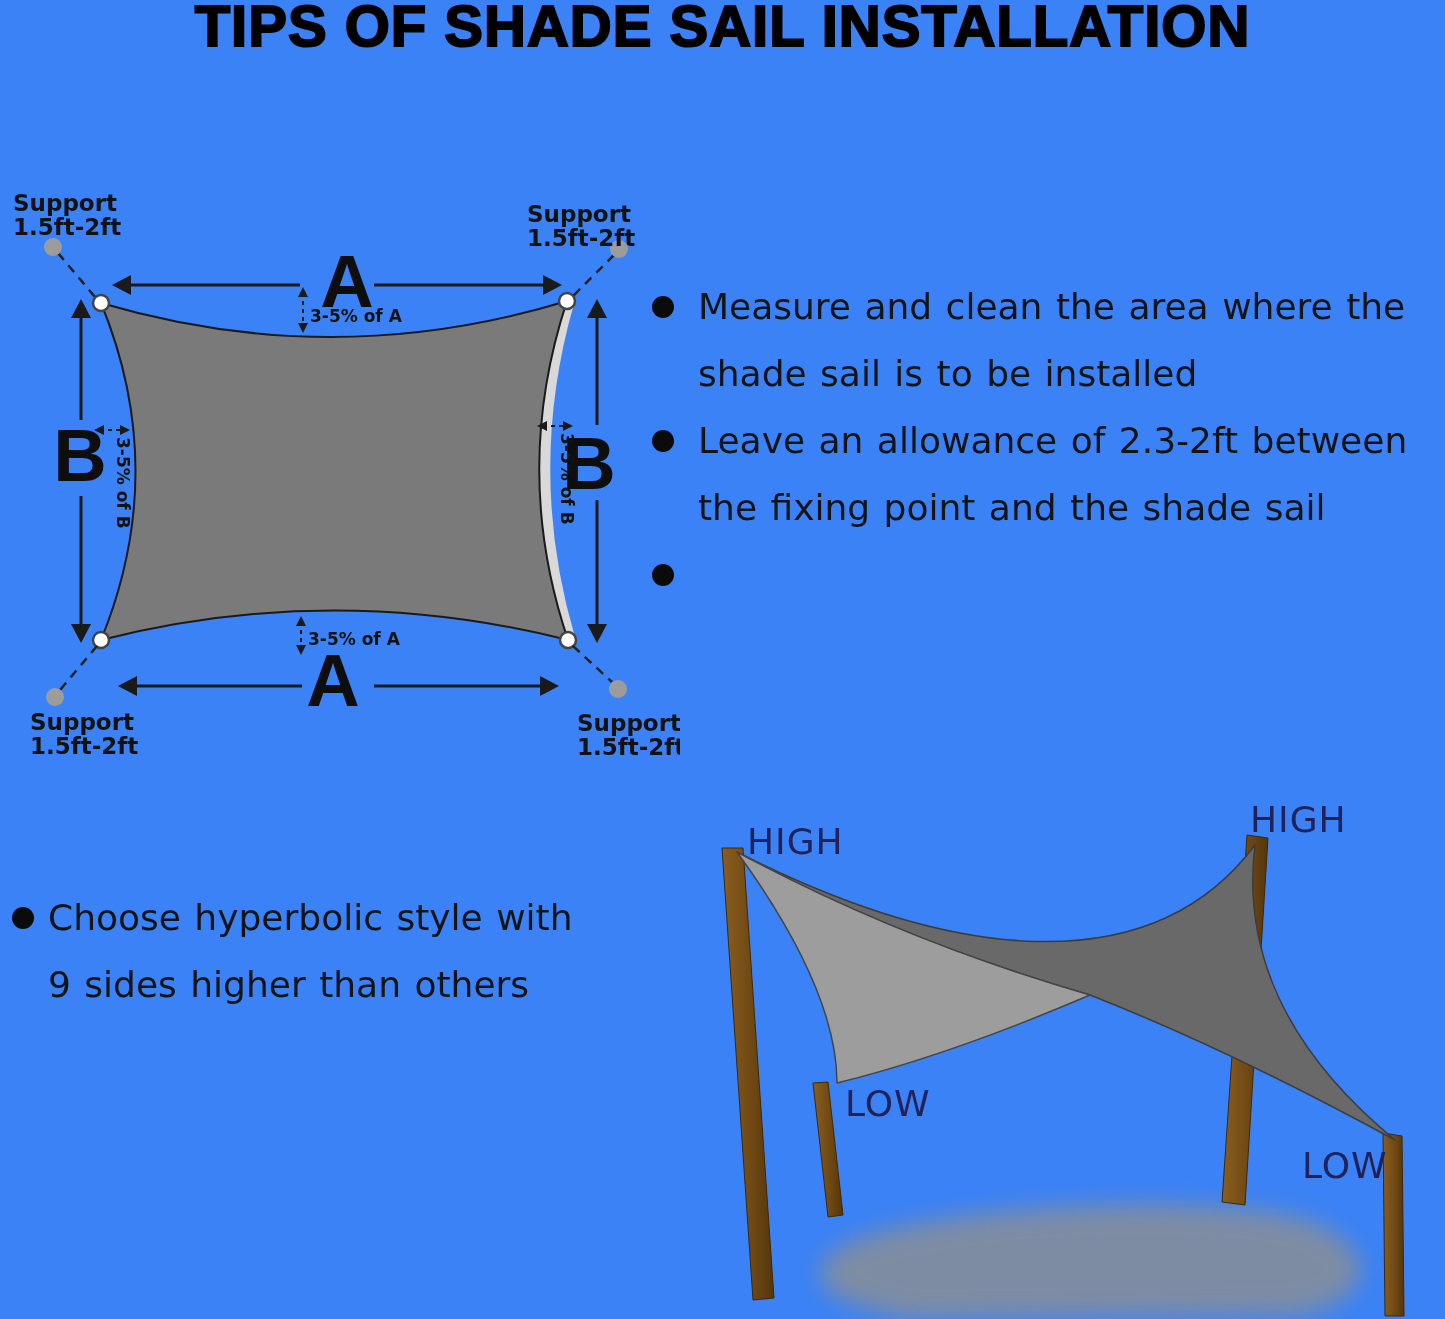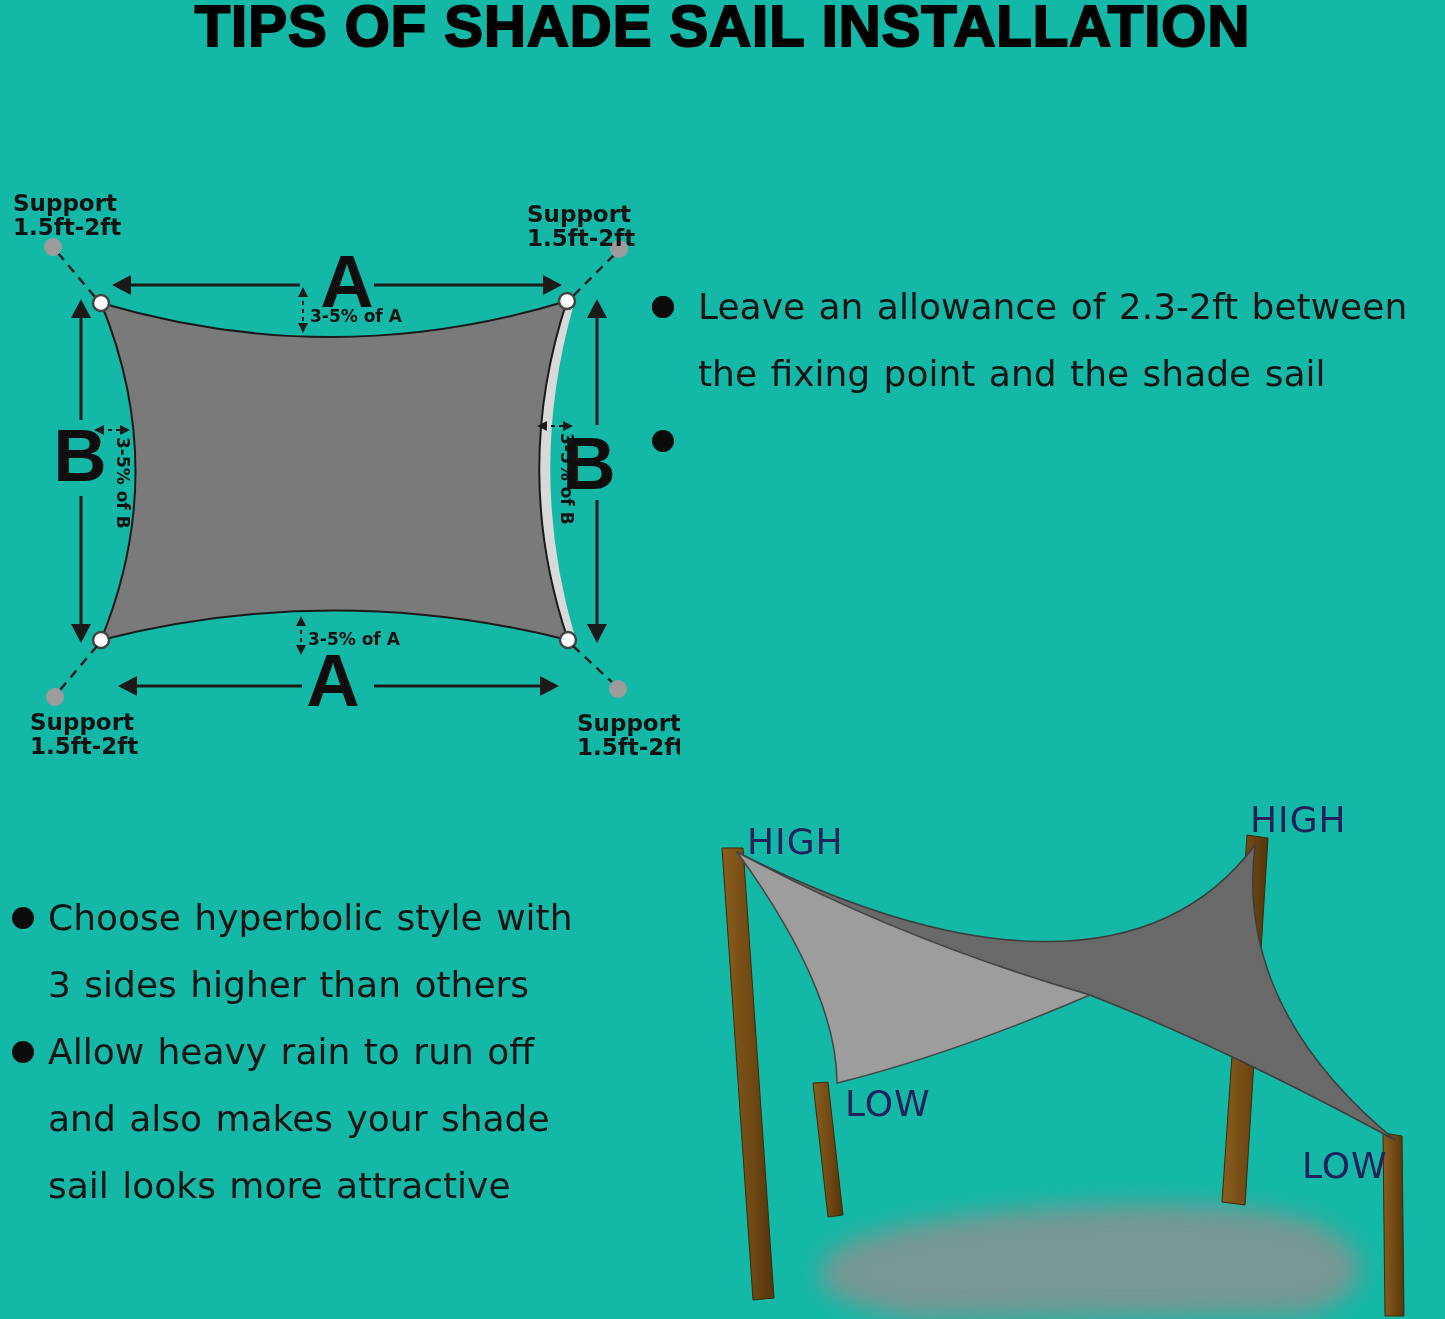--- a/index.html
+++ b/index.html
@@ -1,16 +1,16 @@
 <!DOCTYPE html>
 <html><head>
 <meta charset="utf-8">
 <style>
   html,body{margin:0;padding:0;background:#fff;}
-  #page{position:relative;width:1445px;height:1319px;background:#14b8a6;overflow:hidden;
+  #page{position:relative;width:1445px;height:1319px;background:#3b82f6;overflow:hidden;
         font-family:"DejaVu Sans",sans-serif;color:#151515;}
   
   #title{position:absolute;left:0;top:-6px;width:1445px;text-align:center;
          font-family:"Liberation Sans","DejaVu Sans",sans-serif;
          font-weight:900;font-size:58px;line-height:64px;color:#000;
          letter-spacing:1px;-webkit-text-stroke:2px #000;white-space:nowrap;}
   
   .tipList{position:absolute;list-style:none;margin:0;padding:0;font-size:36px;line-height:67px;word-spacing:2px;color:#141414;}
   #tipsRight{left:652px;top:273px;width:778px;}
   #tipsLeft{left:12px;top:884px;width:560px;}
@@ -136,38 +136,35 @@
       <line x1="543" y1="251" x2="567" y2="251"></line>
     </g>
     <polygon points="537,251 547,246 547,256" fill="#1a1a1a"></polygon>
     <polygon points="573,251 563,246 563,256" fill="#1a1a1a"></polygon>
     <text class="pctText" transform="translate(561,258) rotate(90)">3-5% of B</text>
   </svg>
 
   <ul id="tipsRight" class="tipList">
     <li class="tipItem">
       <span class="bullet"></span>
+      <span>Measure and clean the area where the shade sail is to be installed</span>
     </li>
     <li class="tipItem">
       <span class="bullet"></span>
       <span>Leave an allowance of 2.3-2ft between the fixing point and the shade sail</span>
     </li>
     <li class="tipItem">
       <span class="bullet"></span>
     </li>
   </ul>
 
   <ul id="tipsLeft" class="tipList">
     <li class="tipItem">
       <span class="bullet"></span>
-      <span>Choose hyperbolic style with 3 sides higher than others</span>
-    </li>
-    <li class="tipItem">
-      <span class="bullet"></span>
-      <span>Allow heavy rain to run off and also makes your shade sail looks more attractive</span>
+      <span>Choose hyperbolic style with 9 sides higher than others</span>
     </li>
   </ul>
 
   <svg id="installSvg" viewBox="0 0 765 534" xmlns="http://www.w3.org/2000/svg">
     <defs>
       <linearGradient id="postGrad" x1="0" y1="0" x2="1" y2="0">
         <stop offset="0" stop-color="#8a5e1e"></stop>
         <stop offset="0.65" stop-color="#6b4512"></stop>
         <stop offset="1" stop-color="#53350c"></stop>
       </linearGradient>

